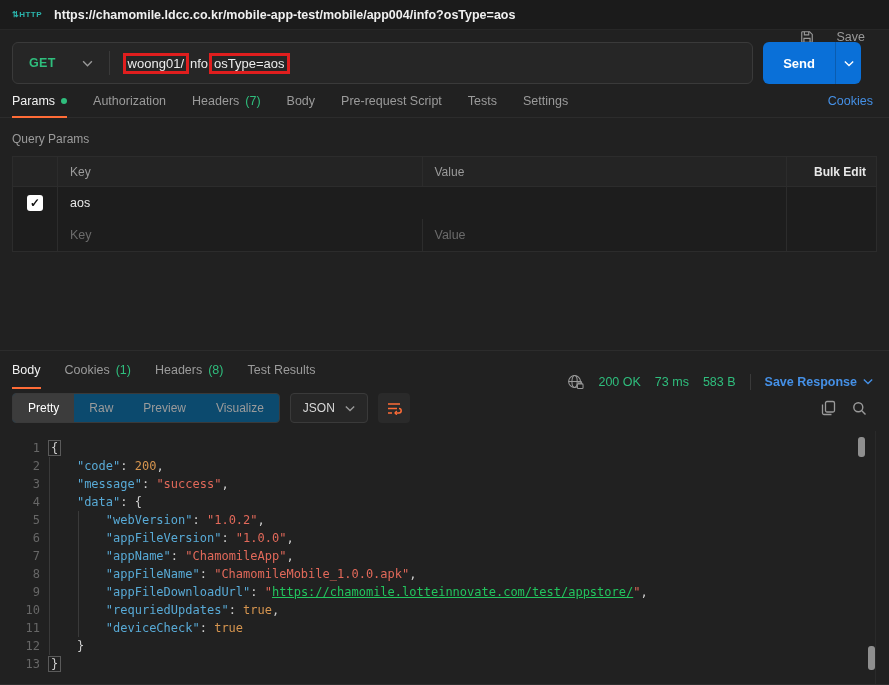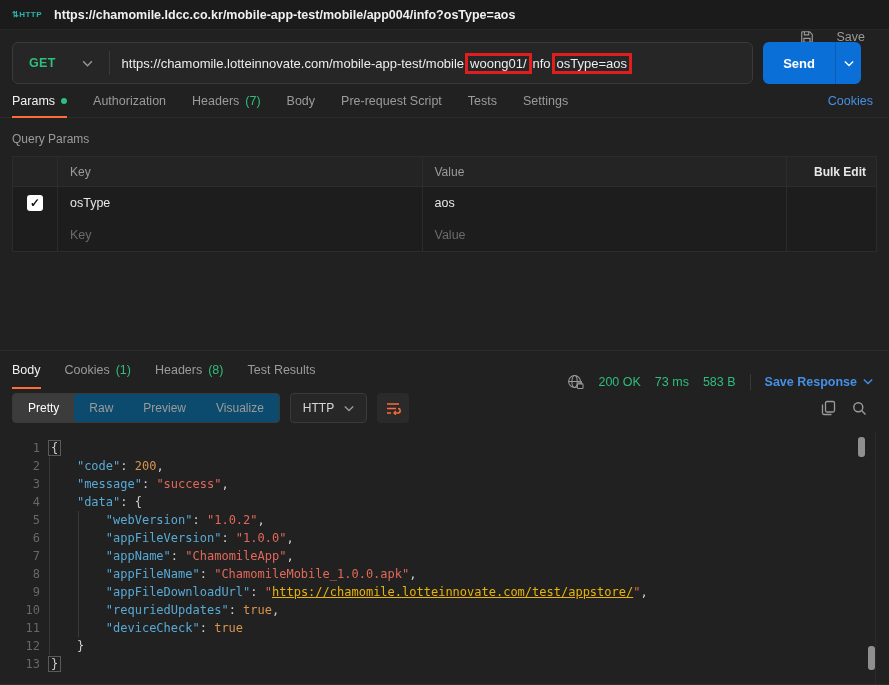--- a/index.html
+++ b/index.html
@@ -86,21 +86,21 @@
   }
   .code-line { display:flex; height:18px; }
   .ln { flex:0 0 28px; text-align:right; color:#676767; }
   .lc { margin-left:8px; white-space:pre; }
   .tk-key { color:#58aad6; }
   .tk-str { color:#e2695a; }
   .tk-num { color:#d6954f; }
   .tk-bool { color:#d6954f; }
   .tk-p { color:#cfcfcf; }
   .tk-fold { color:#cfcfcf; border:1px solid #5a5a5a; padding:0 2px; }
-  .tk-link { color:#eab308; text-decoration:underline; }
+  .tk-link { color:#22c55e; text-decoration:underline; }
   .guide { position:absolute; width:1px; background:#3a3a3a; }
   .guide-a { left:49px; top:26px; height:198px; }
   .guide-b { left:78px; top:80px; height:126px; }
   .sb-thumb { position:absolute; width:7px; background:#8f8f8f; border-radius:3px; }
   .sb-1 { right:24px; top:6px; height:20px; }
   .sb-2 { right:14px; bottom:14px; height:24px; }
   .sb-track { position:absolute; right:13px; top:0; bottom:0; width:1px; background:#2a2a2a; }
 </style>
 </head>
 <body>
@@ -121,21 +121,20 @@
 <div class="req-row">
   <div class="url-bar">
     <div class="method">
       <span class="method-label">GET</span>
       <svg width="11" height="7" viewBox="0 0 12 8" fill="none" stroke="#9a9a9a" stroke-width="1.6">
           <path d="M1 1.5 L6 6.5 L11 1.5"></path>
         </svg>
     </div>
     <div class="vdiv"></div>
     <div class="url-text">
-      <span>https://chamomile.lotteinnovate.com/mobile-app-test/mobile</span>
         <span class="redbox">woong01/</span>
         <span>nfo</span>
         <span class="redbox">osType=aos</span>
     </div>
   </div>
   <div class="send-btn">
     <div class="send-main">Send</div>
     <div class="send-caret">
       <svg width="10" height="7" viewBox="0 0 12 8" fill="none" stroke="#ffffff" stroke-width="1.6">
           <path d="M1 1.5 L6 6.5 L11 1.5"></path>
@@ -180,21 +179,20 @@
       <div class="c0"></div>
       <div class="c1">Key</div>
       <div class="c2">Value</div>
       <div class="c3 bulk">Bulk Edit</div>
     </div>
     <div id="qp-body">
         <div class="trow">
           <div class="c0">
             <div class="cb">✓</div>
           </div>
-          <div class="c1">osType</div>
           <div class="c2">aos</div>
           <div class="c3"></div>
         </div>
       </div>
     <div class="trow">
       <div class="c0"></div>
       <div class="c1 ph">Key</div>
       <div class="c2 ph">Value</div>
       <div class="c3"></div>
     </div>
@@ -241,21 +239,21 @@
   </div>
 
   <div class="viewer-bar">
     <div class="seg" id="seg-views">
         <div class="seg-item active">Pretty</div>
         <div class="seg-item">Raw</div>
         <div class="seg-item">Preview</div>
         <div class="seg-item">Visualize</div>
       </div>
     <div class="fmt">
-      <span>HTTP</span>
+      <span>JSON</span>
       <svg width="10" height="7" viewBox="0 0 12 8" fill="none" stroke="#9a9a9a" stroke-width="1.6">
           <path d="M1 1.5 L6 6.5 L11 1.5"></path>
         </svg>
     </div>
     <div class="wrap-btn">
       <svg width="16" height="14" viewBox="0 0 16 14" fill="none" stroke="#ff6c37" stroke-width="1.5">
         <path d="M2 3 h12"></path>
           <path d="M2 7.5 h9"></path>
           <path d="M2 12 h4"></path>
         <path d="M13 7.5 a2.2 2.2 0 0 1 0 4.4 h-4"></path>

